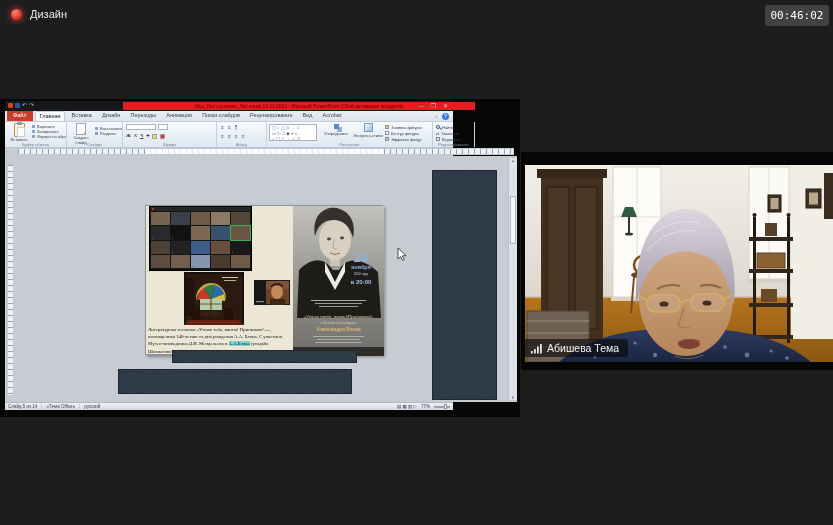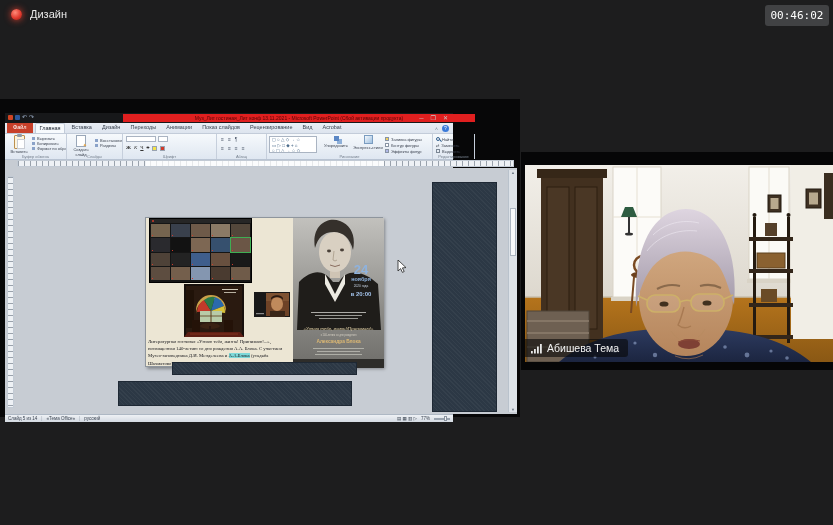--- a/index.html
+++ b/index.html
@@ -17,21 +17,21 @@
   .rec-label{color:#e9e9e9;font-size:11px}
   .timer{position:absolute;right:4px;top:5px;width:64px;height:21px;background:#414244;
     color:#fff;font-size:11px;line-height:21px;text-align:center;border-radius:3px;
     font-family:"DejaVu Sans Mono",monospace}
 
   
   .share-backdrop{position:absolute;left:0;top:99px;width:520px;height:318px;background:#070708}
   .video-frame{position:absolute;left:521px;top:152px;width:312px;height:218px;background:#060607}
 
   
-  .ppt{position:absolute;left:5px;top:113px;width:448px;height:309px;background:#c9ced5;font-family:"Liberation Sans",sans-serif}
+  .ppt{position:absolute;left:5px;top:101px;width:448px;height:309px;background:#c9ced5;font-family:"Liberation Sans",sans-serif}
   .titlebar{position:absolute;left:0;top:0;width:100%;height:10px;background:#17181a}
   .qat{position:absolute;left:3px;top:2px;display:flex;gap:2px;align-items:center}
   .qat i{width:5px;height:5px;display:block;border-radius:1px}
   .i-ppt{background:#d04423}.i-save{background:#2b579a}
   .i-undo,.i-redo{color:#9fb2cc;font-size:6px;line-height:5px;width:auto!important}
   .title-band{position:absolute;left:118px;top:1px;width:352px;height:8px;background:var(--titlered);
     color:#570404;font-size:5px;line-height:8px;text-align:center;overflow:hidden;white-space:nowrap}
   .win-controls{position:absolute;right:5px;top:0;display:flex;gap:7px}
   .win-controls span{color:#c9c9c9;font-size:6px;line-height:10px}
 

